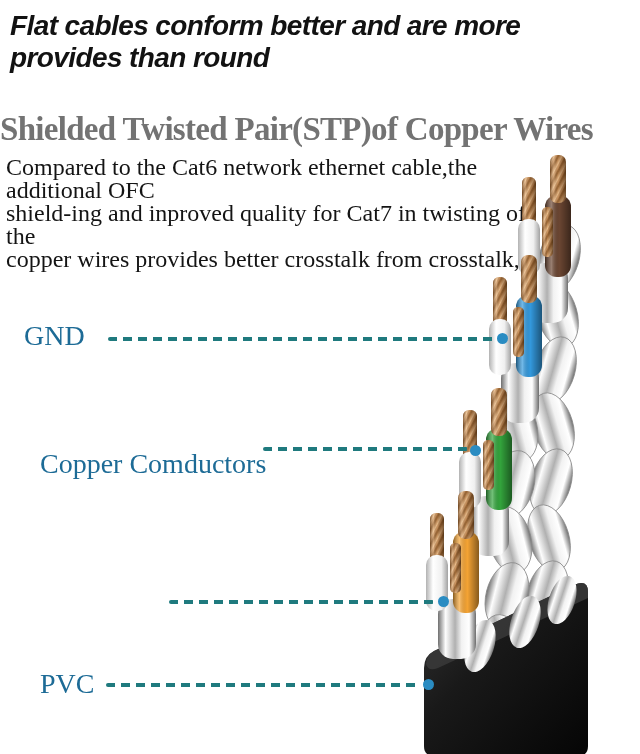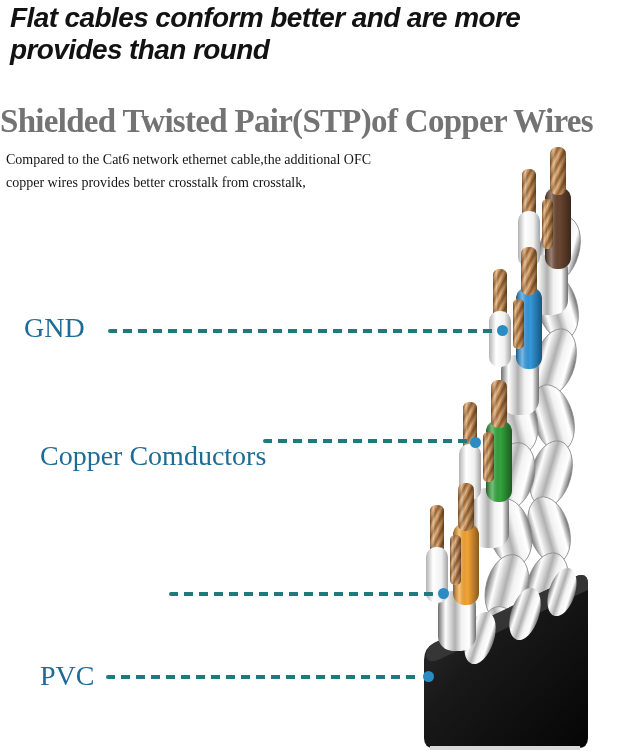--- a/index.html
+++ b/index.html
@@ -1,18 +1,18 @@
 <!DOCTYPE html>
 <html><head>
 <meta charset="utf-8">
 <style>
   html,body{margin:0;padding:0;background:#fff;}
   body{width:640px;height:754px;position:relative;overflow:hidden;
        font-family:"Liberation Serif",serif;}
-  .stage{position:absolute;inset:0;width:640px;height:624px;}
+  .stage{position:absolute;inset:0;width:640px;height:624px;margin-top:8px;}
 
   
   .headline{
     position:absolute;left:10px;top:2px;width:620px;
     font-family:"Liberation Sans",sans-serif;
     font-style:italic;font-weight:bold;
     font-size:28px;line-height:32px;color:#121212;
     letter-spacing:-0.6px;
   }
 
@@ -21,21 +21,21 @@
     position:absolute;left:0px;top:102px;width:640px;
     font-family:"Liberation Serif",serif;
     font-weight:bold;font-size:33px;line-height:38px;
     color:#737373;letter-spacing:-0.7px;white-space:nowrap;
   }
 
   
   .description{
     position:absolute;left:6px;top:148px;width:520px;
     font-family:"Liberation Serif",serif;
-    font-size:14px;line-height:23px;color:#141414;
+    font-size:24px;line-height:23px;color:#141414;
   }
 
   
   .callout-label{
     position:absolute;
     font-family:"Liberation Serif",serif;
     font-size:28px;line-height:30px;color:#1d6b96;
     white-space:nowrap;
   }
   .callout-line{
@@ -71,20 +71,21 @@
 
   <div class="headline">
     <div>Flat cables conform better and are more</div>
     <div>provides than round</div>
   </div>
 
   <div class="section-title">Shielded Twisted Pair(STP)of Copper Wires</div>
 
   <div class="description">
     <div>Compared to the Cat6 network ethernet cable,the additional OFC</div>
+    <div>shield-ing and inproved quality for Cat7 in twisting of the</div>
     <div>copper wires provides better crosstalk from crosstalk,</div>
   </div>
 
   <svg id="cable-svg" viewBox="410 130 230 624" xmlns="http://www.w3.org/2000/svg">
     <defs>
       <linearGradient id="silverGrad" x1="0" y1="0" x2="1" y2="0">
         <stop offset="0" stop-color="#6f6f6f"></stop>
         <stop offset="0.2" stop-color="#fdfdfd"></stop>
         <stop offset="0.45" stop-color="#b0b0b0"></stop>
         <stop offset="0.62" stop-color="#f2f2f2"></stop>

